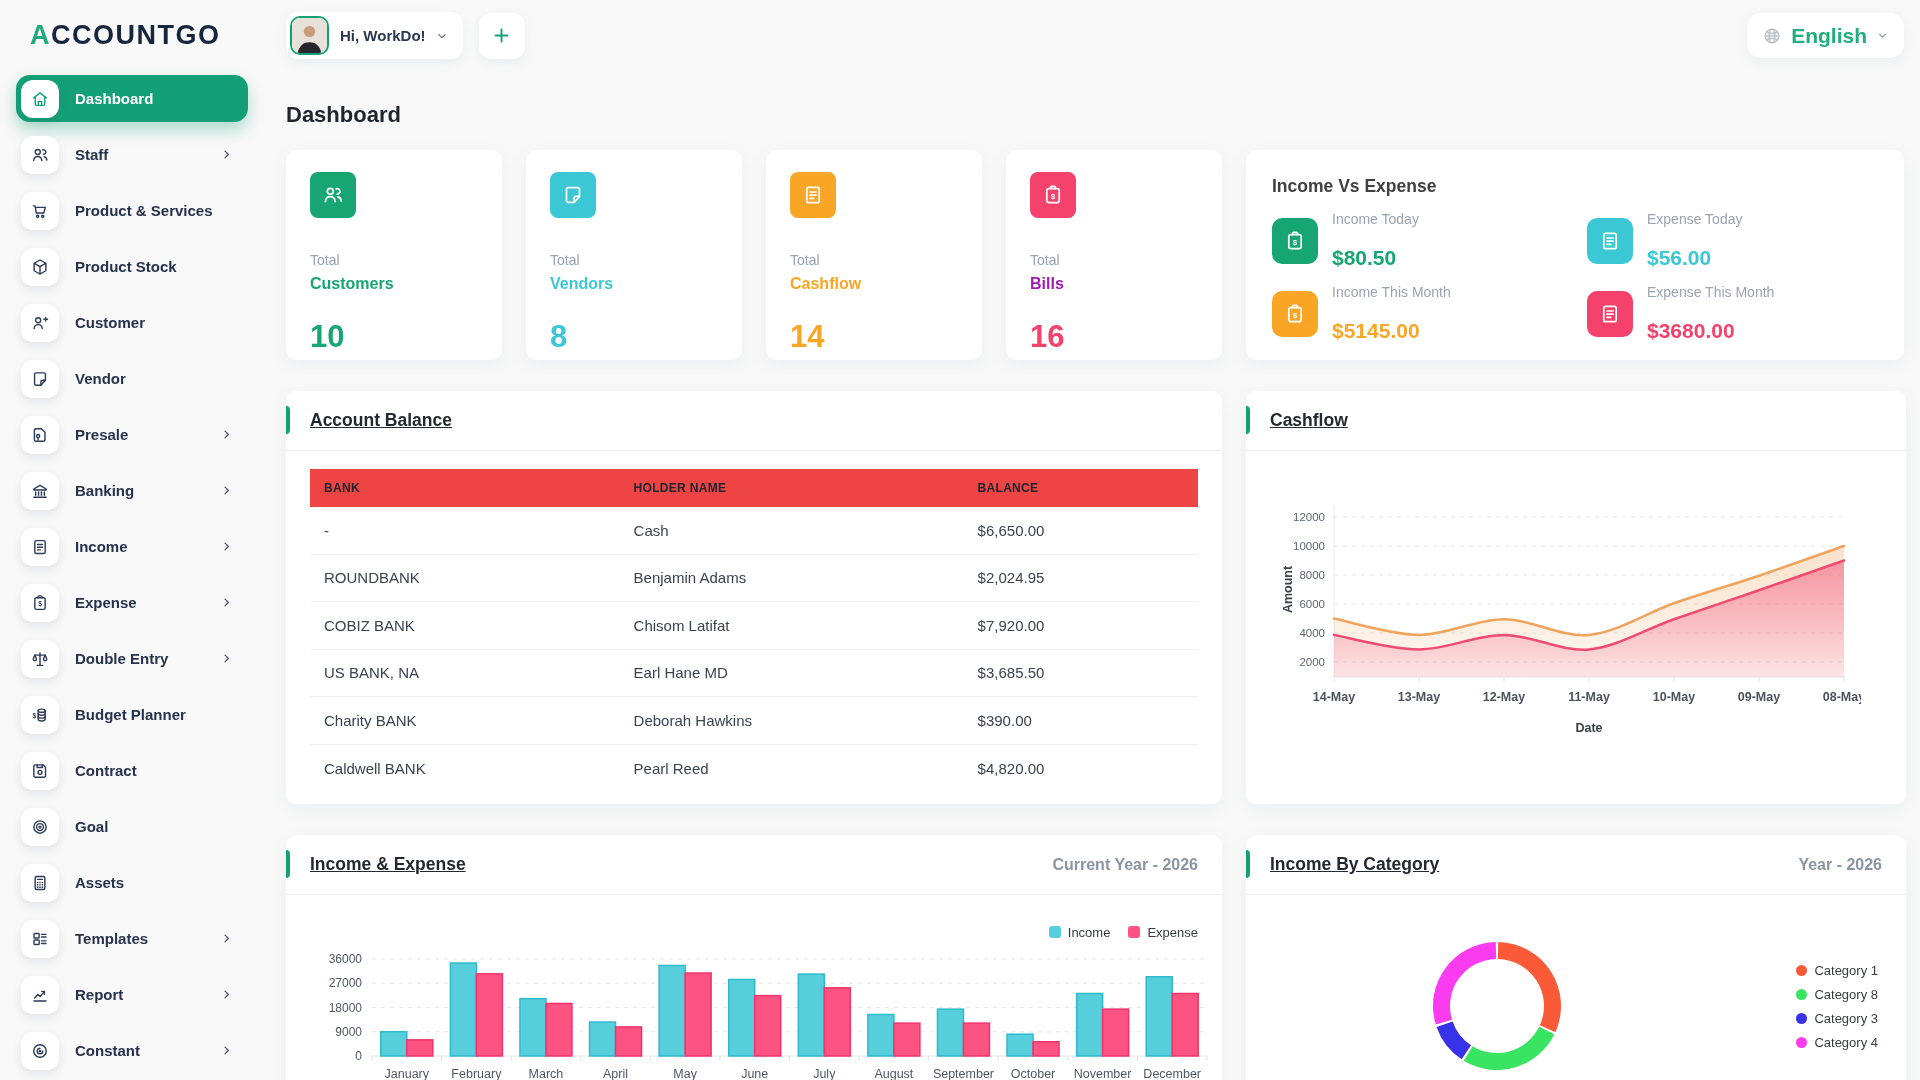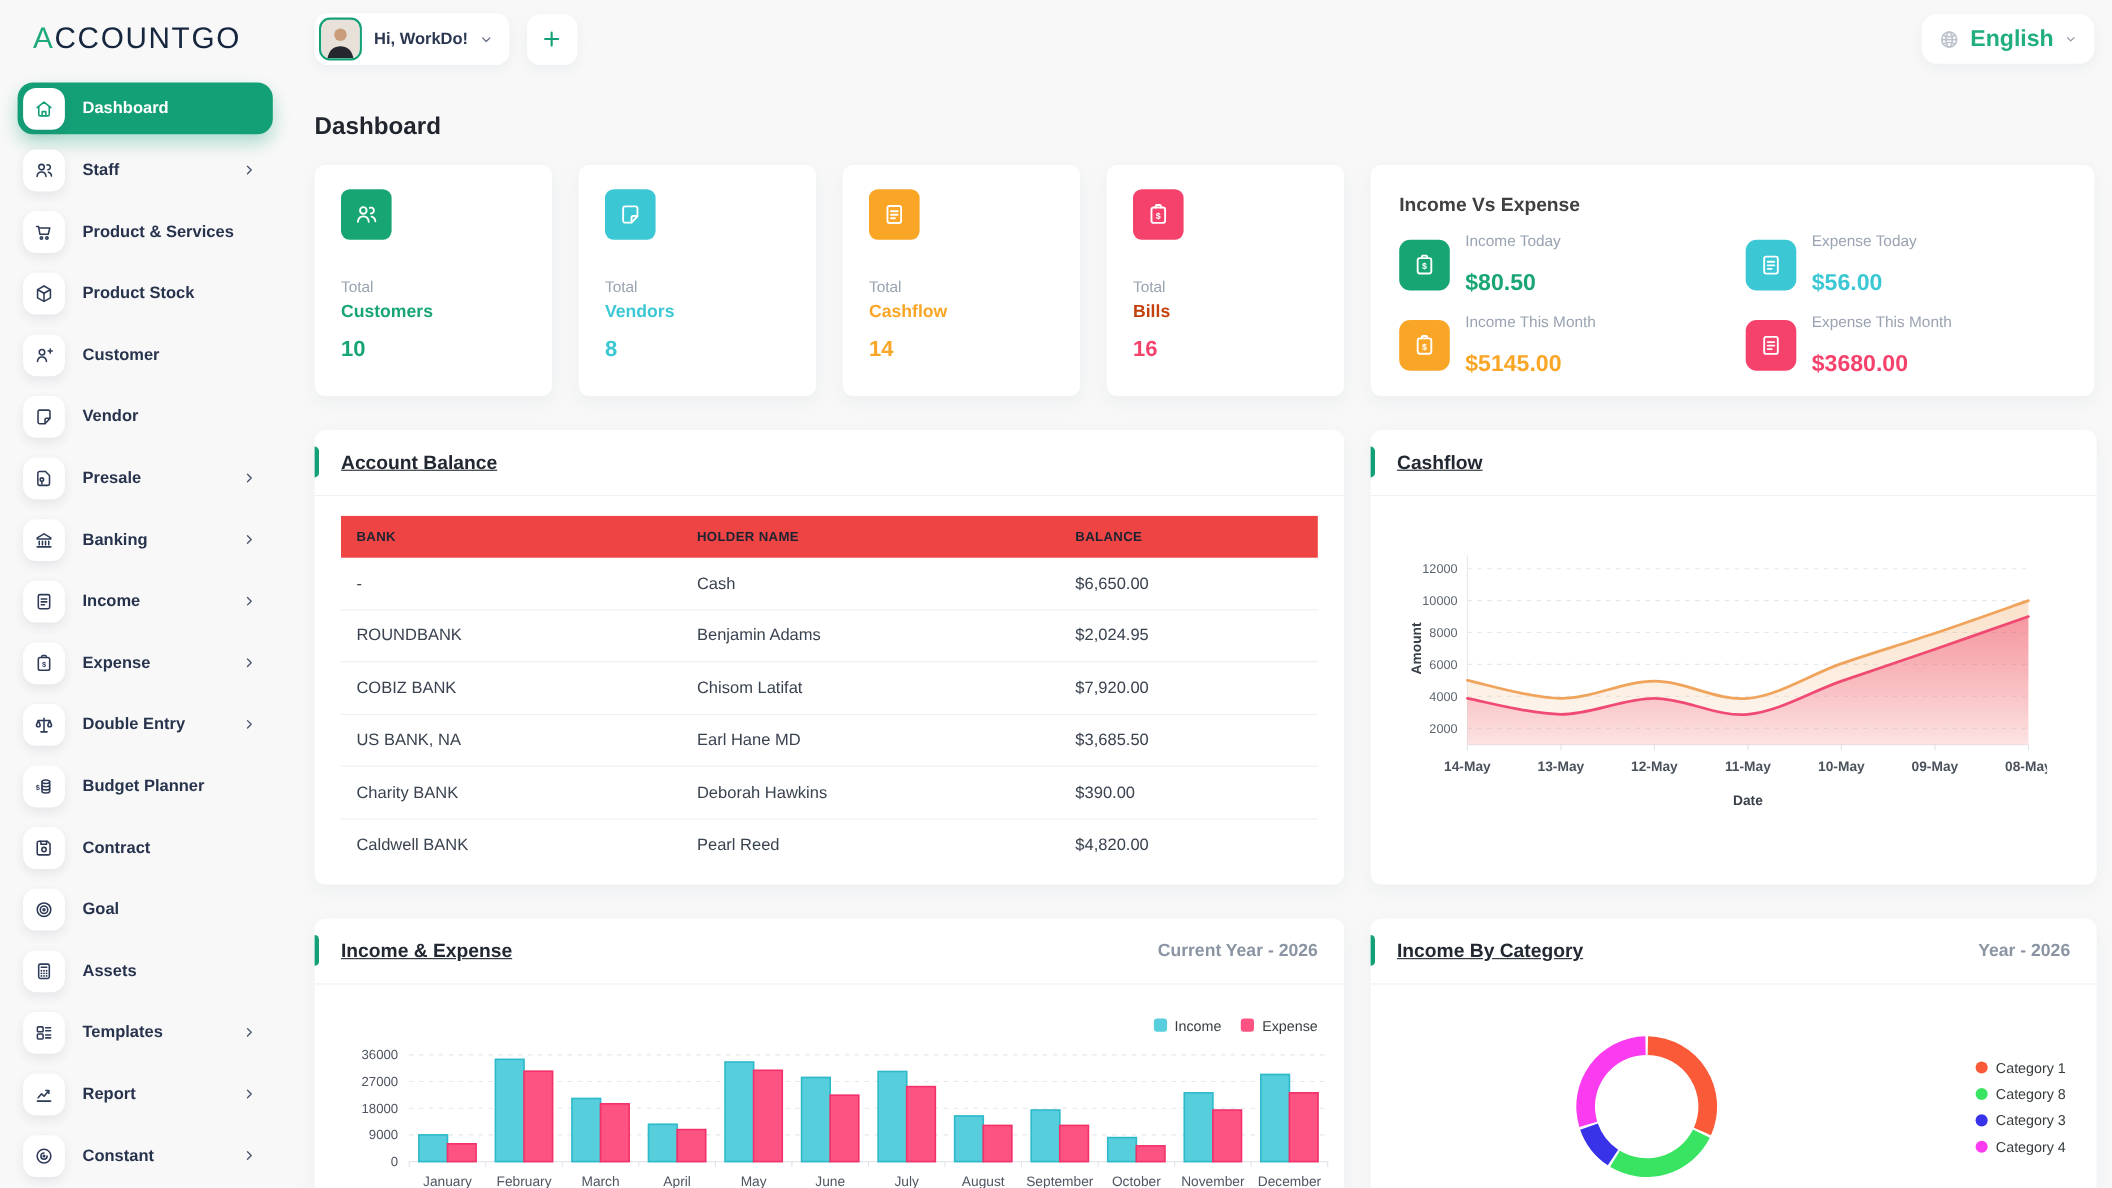--- a/index.html
+++ b/index.html
@@ -2,21 +2,21 @@
 <html><head>
 <meta charset="utf-8">
 <style>
   * { box-sizing: border-box; margin: 0; padding: 0; }
   html,body { width:1920px; height:1080px; overflow:hidden; background:#f8f8f8;
     font-family:"Liberation Sans","DejaVu Sans",sans-serif; color:#27334d; }
   .app { display:flex; height:1080px; }
 
   
   .sidebar { width:264px; flex:none; padding:18px 16px 0; }
-  .logo { font-size:27px; font-weight:400; letter-spacing:1.5px; color:#16263f; padding:2px 0 24px 14px; }
+  .logo { font-size:27px; font-weight:700; letter-spacing:1.5px; color:#16263f; padding:2px 0 24px 14px; }
   .logo .logo-first { color:#1fa97c; }
   .nav-item { display:flex; align-items:center; height:47px; margin-bottom:9px; border-radius:14px;
     padding:0 14px 0 5px; cursor:pointer; }
   .icon-box { width:38px; height:38px; border-radius:12px; background:#fff; flex:none;
     box-shadow:0 4px 10px rgba(30,45,80,.09); display:flex; align-items:center; justify-content:center; color:#2e3b57; }
   .nav-label { margin-left:16px; font-size:15px; font-weight:600; color:#27334d; white-space:nowrap; }
   .nav-chevron { margin-left:auto; color:#4a5670; display:flex; }
   .nav-item.active { background:#14a077; box-shadow:0 8px 16px rgba(20,160,119,.32); }
   .nav-item.active .icon-box { color:#14a077; }
   .nav-item.active .nav-label { color:#fff; }
@@ -43,21 +43,21 @@
   .row2 { display:grid; grid-template-columns:936px 660px; gap:24px; margin-bottom:31px; }
   .row3 { display:grid; grid-template-columns:936px 660px; gap:24px; }
   .card { background:#fff; border-radius:10px; box-shadow:0 5px 16px rgba(160,174,192,.12); }
 
   
   .stat-card { height:210px; padding:22px 24px; }
   .stat-icon { width:46px; height:46px; border-radius:8px; color:#fff; display:flex; align-items:center;
     justify-content:center; margin-bottom:34px; }
   .stat-prefix { font-size:14px; color:#9aa3b2; }
   .stat-name { font-size:16px; font-weight:600; margin-top:7px; }
-  .stat-value { font-size:20px; font-weight:600; margin-top:14px; }
+  .stat-value { font-size:31px; font-weight:600; margin-top:26px; }
 
   
   .ive-card { height:210px; padding:26px; }
   .ive-title { font-size:17.5px; font-weight:700; color:#404040; }
   .ive-grid { display:grid; grid-template-columns:1fr 1fr; gap:14px 24px; margin-top:14px; }
   .ive-item { display:flex; align-items:center; }
   .ive-icon { width:46px; height:46px; border-radius:10px; color:#fff; display:flex; align-items:center;
     justify-content:center; flex:none; }
   .ive-text { margin-left:14px; }
   .ive-label { font-size:14px; color:#9aa3b2; }
@@ -421,21 +421,21 @@
   </div>
         <div class="card stat-card">
     <div class="stat-icon" style="background: rgb(245, 66, 108);">
             <svg width="24" height="24" viewBox="0 0 24 24" fill="none" stroke="currentColor" stroke-width="1.7" stroke-linecap="round" stroke-linejoin="round">
               <rect x="5.8" y="5.6" width="12.4" height="14" rx="2"></rect>
               <path d="M9.6 5.6V4.4a1 1 0 0 1 1-1h2.8a1 1 0 0 1 1 1v1.2"></path>
               <text x="12" y="15.8" text-anchor="middle" font-size="8" font-weight="700" fill="currentColor" stroke="none">$</text>
             </svg>
           </div>
     <div class="stat-prefix">Total</div>
-    <div class="stat-name" style="color: #c2410c;">Bills</div>
+    <div class="stat-name" style="color: #a21caf;">Bills</div>
     <div class="stat-value" style="color: rgb(245, 66, 108);">16</div>
   </div>
         <div class="card ive-card" id="ive-card">
         <div class="ive-title">Income Vs Expense</div>
         <div class="ive-grid" id="ive-grid">
             <div class="ive-item">
     <span class="ive-icon" style="background: rgb(23, 166, 115);">
                 <svg width="24" height="24" viewBox="0 0 24 24" fill="none" stroke="currentColor" stroke-width="1.7" stroke-linecap="round" stroke-linejoin="round">
                   <rect x="5.8" y="5.6" width="12.4" height="14" rx="2"></rect>
                   <path d="M9.6 5.6V4.4a1 1 0 0 1 1-1h2.8a1 1 0 0 1 1 1v1.2"></path>

